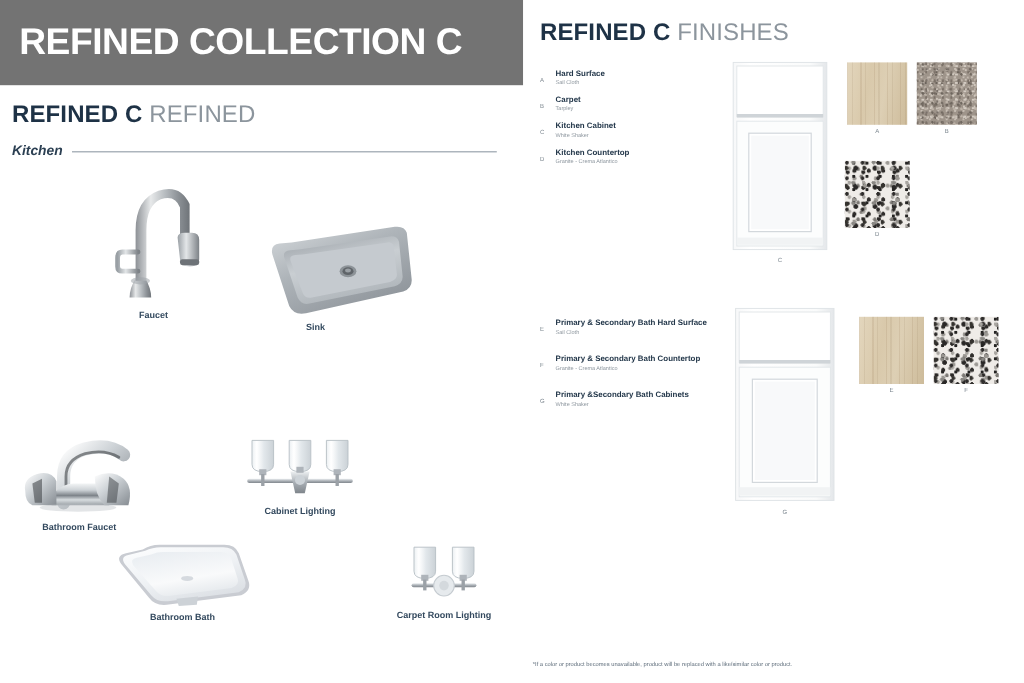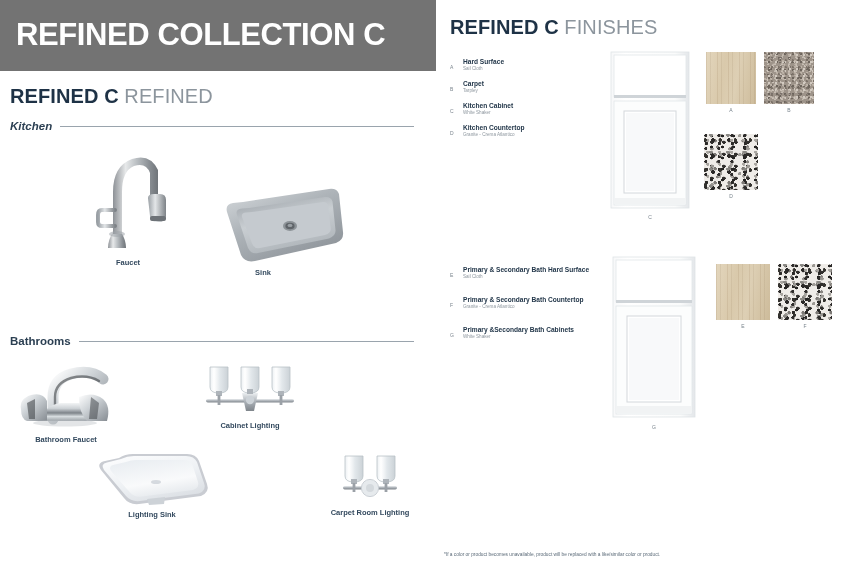--- a/index.html
+++ b/index.html
@@ -273,24 +273,20 @@
 
         <path d="M60 58 Q60 54 66 54 L72 54 Q78 54 78 60 L78 76 Q78 82 70 82 Q62 82 62 76 Z" fill="url(#steel2)"></path>
         <rect x="62" y="76" width="16" height="5" rx="2" fill="#6d7277"></rect>
 
         <path d="M27 70 L14 70 Q10 70 10 75 L10 82 Q10 86 14 86 L27 86" fill="none" stroke="url(#steel2)" stroke-width="4" stroke-linecap="round"></path>
         <ellipse cx="29" cy="94" rx="8" ry="3" fill="#9fa4a9" opacity="0.55"></ellipse>
       </svg>
       <div class="p-label" style="top:118px; left:40px;">Faucet</div>
     </div>
 
-    <div id="bathrooms-head" class="group-head">
-      <span class="gh-label">Bathrooms</span>
-      <span class="gh-rule"></span>
-    </div>
 
     <div class="product" style="left:17px; top:363px; width:98px; height:85px;">
       <svg class="p-img" width="98" height="65" viewBox="0 0 98 65">
         <defs>
           <linearGradient id="chrome" x1="0" y1="0" x2="0" y2="1">
             <stop offset="0%" stop-color="#f2f4f5"></stop>
             <stop offset="30%" stop-color="#cdd2d6"></stop>
             <stop offset="55%" stop-color="#7e848a"></stop>
             <stop offset="75%" stop-color="#d7dcdf"></stop>
             <stop offset="100%" stop-color="#9aa0a5"></stop>
@@ -365,21 +361,21 @@
             <stop offset="60%" stop-color="#f9fafb"></stop>
             <stop offset="100%" stop-color="#e3e7eb"></stop>
           </linearGradient>
         </defs>
         <path d="M24 6 Q30 2 38 2 L92 2 Q101 2 104 9 L112 32 Q115 40 106 44 L44 52 Q34 53 29 46 L6 18 Q1 11 10 9 Z" fill="#c9ccd2"></path>
         <path d="M26 7 Q32 4 39 4 L91 4 Q99 4 102 10 L109 31 Q112 38 104 41.5 L45 49 Q36 50 31 44 L9 18 Q5 12 12 10.5 Z" fill="url(#porc)"></path>
         <path d="M31 10 Q36 8 41 8 L89 8 Q95 8 97.5 13 L103 30 Q105 35 98 38 L47 44.5 Q39 45.5 35 40.5 L16 19 Q13 14 19 12.8 Z" fill="url(#porcIn)"></path>
         <ellipse cx="61" cy="30" rx="5" ry="2.1" fill="#cfd4d9" opacity="0.85"></ellipse>
         <path d="M52 47 L70 45 L69 52 L54 53 Z" fill="#cdd2d7"></path>
       </svg>
-      <div class="p-label" style="top:58px; left:57px;">Lighting Sink</div>
+      <div class="p-label" style="top:58px; left:57px;">Bathroom Bath</div>
     </div>
 
     <div class="product" style="left:333px; top:452px; width:74px; height:68px;">
       <svg class="p-img" width="74" height="56" viewBox="0 0 74 56">
         <rect x="10" y="34" width="54" height="3.4" rx="1.7" fill="url(#bar)"></rect>
         <circle cx="37" cy="36" r="8.6" fill="#e6eaed" stroke="#c6ccd1" stroke-width="0.9"></circle>
         <circle cx="37" cy="36" r="4" fill="#d4d9dd"></circle>
         <path d="M12 4 L30 4 L30 24 Q30 30 21 30 Q12 30 12 24 Z" fill="url(#glass)" stroke="#b9c1c7" stroke-width="0.8"></path>
         <rect x="18" y="27" width="6" height="5" fill="#aeb4ba"></rect>
         <rect x="19.6" y="31" width="2.8" height="9" fill="#9ba1a7"></rect>

